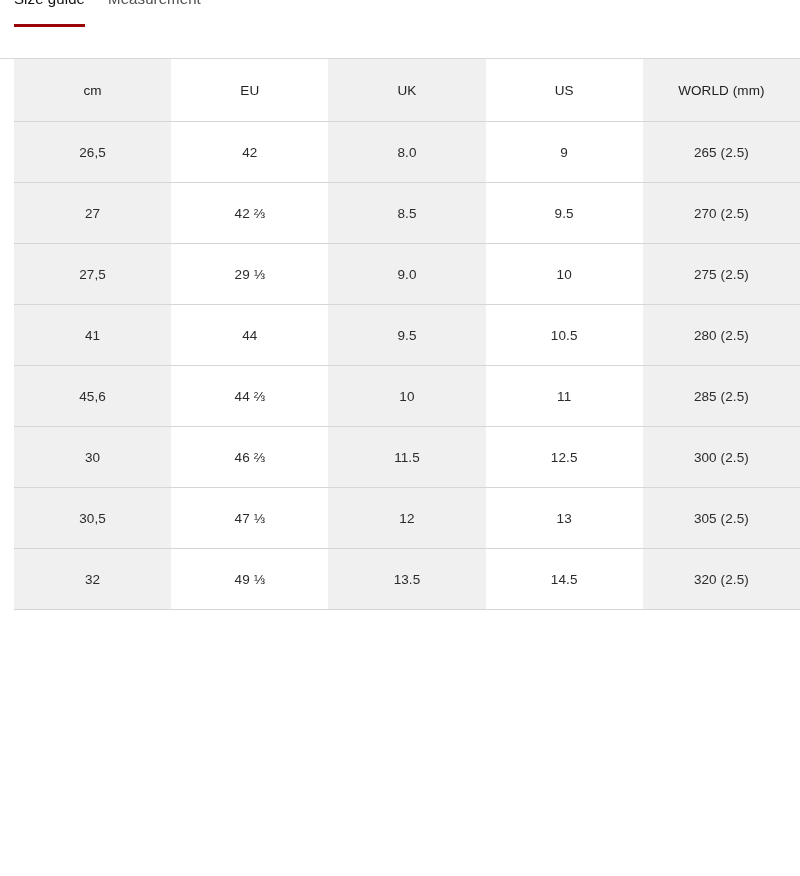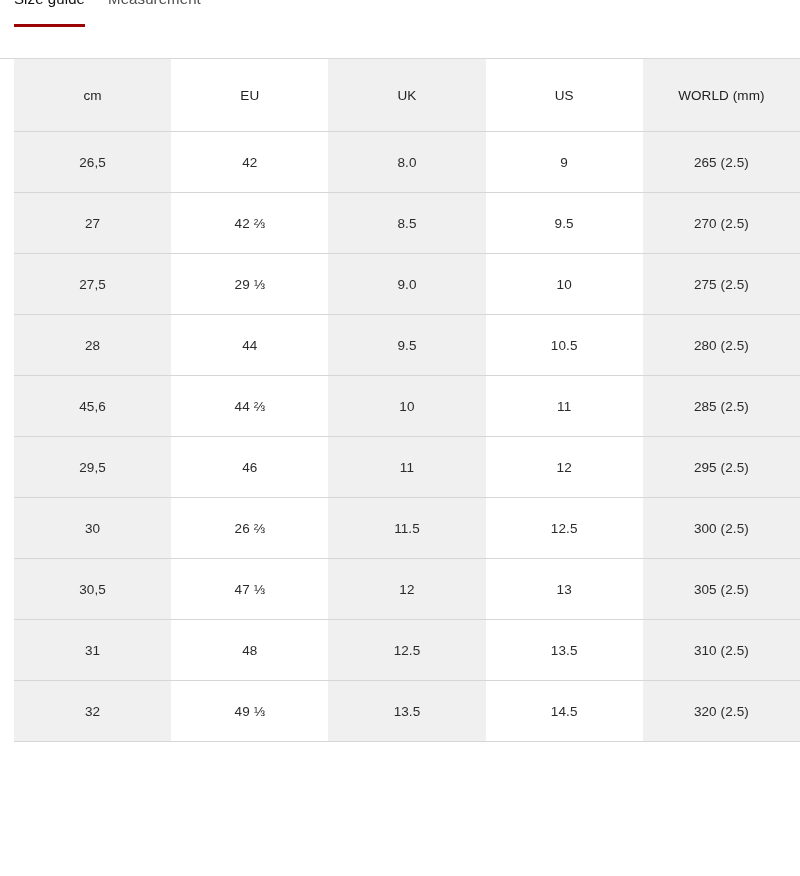--- a/index.html
+++ b/index.html
@@ -80,21 +80,21 @@
   table.sizetable th,
   table.sizetable td {
     text-align: center;
     vertical-align: middle;
     font-weight: normal;
     padding: 0 4px;
     border-bottom: 1px solid #d6d6d6;
     color: #2b2b2b;
   }
   table.sizetable thead th {
-    height: 72px;
+    height: 62px;
     font-size: 13.5px;
     color: #222222;
     letter-spacing: 0.1px;
   }
   table.sizetable tbody td {
     height: 60px;
     font-size: 13.5px;
     letter-spacing: 0.1px;
   }
   
@@ -155,62 +155,48 @@
           <td>270 (2.5)</td>
         </tr>
         <tr>
           <td>27,5</td>
           <td>29 ⅓</td>
           <td>9.0</td>
           <td>10</td>
           <td>275 (2.5)</td>
         </tr>
         <tr>
-          <td>28</td>
+          <td>41</td>
           <td>44</td>
           <td>9.5</td>
           <td>10.5</td>
           <td>280 (2.5)</td>
         </tr>
         <tr>
           <td>45,6</td>
           <td>44 ⅔</td>
           <td>10</td>
           <td>11</td>
           <td>285 (2.5)</td>
         </tr>
         <tr>
-          <td>29,5</td>
-          <td>46</td>
-          <td>11</td>
-          <td>12</td>
-          <td>295 (2.5)</td>
-        </tr>
-        <tr>
           <td>30</td>
-          <td>26 ⅔</td>
+          <td>46 ⅔</td>
           <td>11.5</td>
           <td>12.5</td>
           <td>300 (2.5)</td>
         </tr>
         <tr>
           <td>30,5</td>
           <td>47 ⅓</td>
           <td>12</td>
           <td>13</td>
           <td>305 (2.5)</td>
         </tr>
         <tr>
-          <td>31</td>
-          <td>48</td>
-          <td>12.5</td>
-          <td>13.5</td>
-          <td>310 (2.5)</td>
-        </tr>
-        <tr>
           <td>32</td>
           <td>49 ⅓</td>
           <td>13.5</td>
           <td>14.5</td>
           <td>320 (2.5)</td>
         </tr>
       </tbody>
   </table>
 </div>
 

